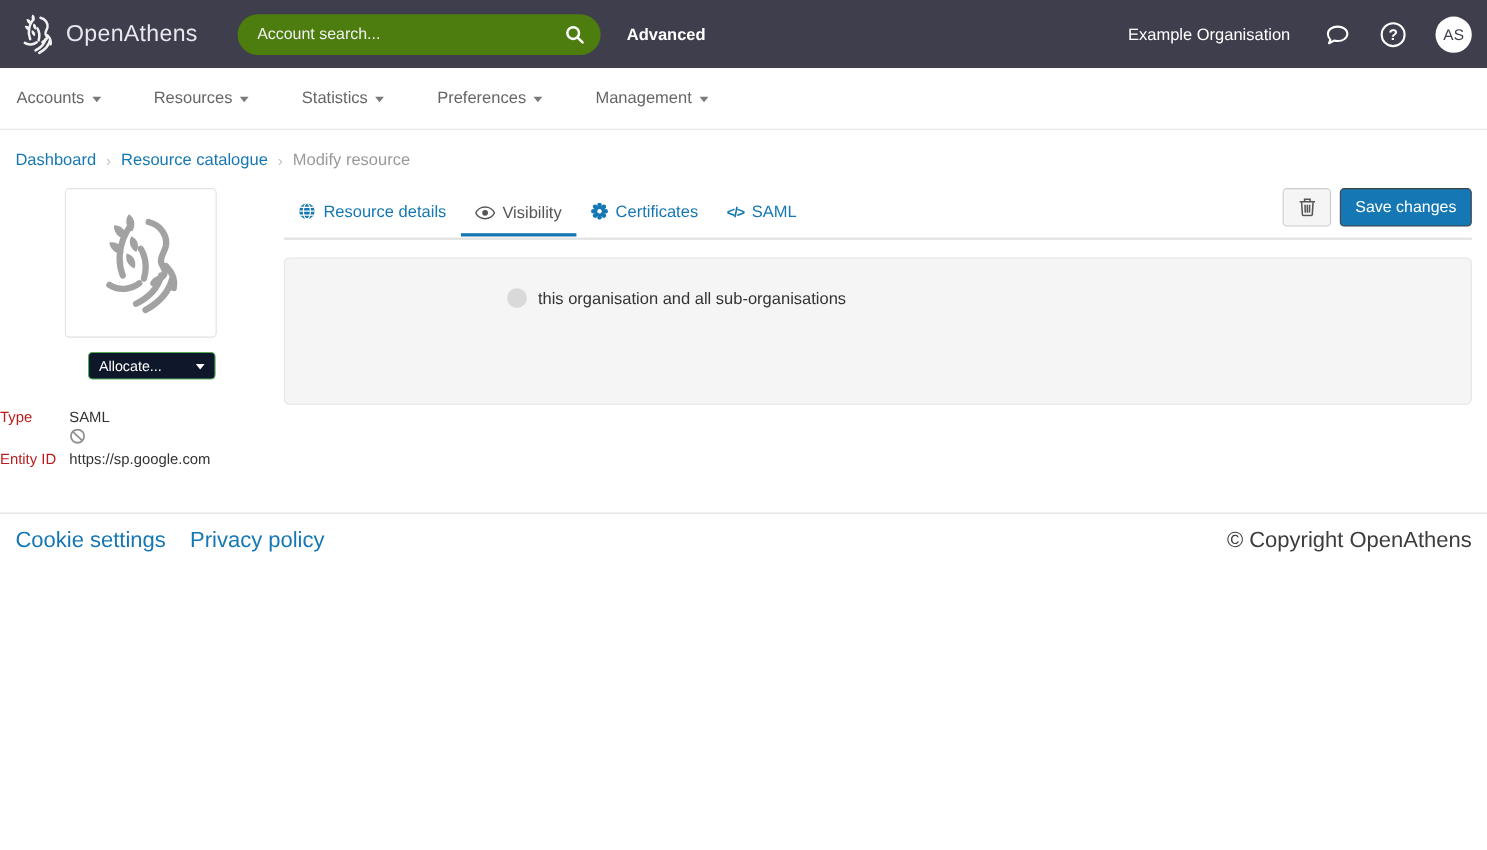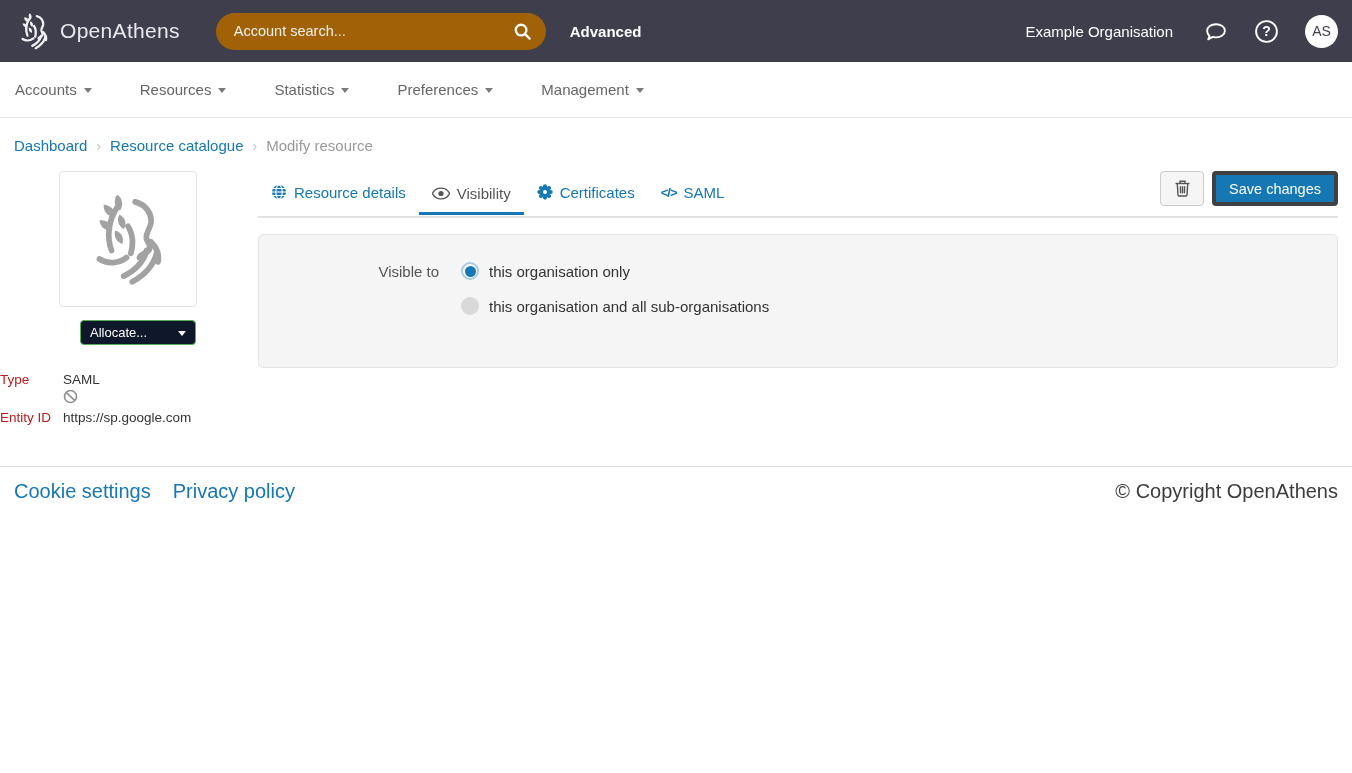--- a/index.html
+++ b/index.html
@@ -3,21 +3,21 @@
 <meta charset="utf-8">
 <style>
   * { margin:0; padding:0; box-sizing:border-box; }
   html,body { width:1352px; height:773px; background:#fff; font-family:"Liberation Sans", sans-serif; position:relative; overflow:hidden; }
 
   
   .header { height:62px; background:#3f3e4d; display:flex; align-items:center; padding:0 14px; }
   .brand { display:flex; align-items:center; color:#f2f1f4; }
   .brand svg { width:40px; height:44px; margin-right:6px; }
   .brand-name { font-size:21px; letter-spacing:.3px; color:#e9e8ee; font-weight:400; }
-  .search-pill { margin-left:36px; width:330px; height:37px; background:#a16207; border-radius:19px; display:flex; align-items:center; padding:0 14px 0 18px;gap:24px; }
+  .search-pill { margin-left:36px; width:330px; height:37px; background:#4d7c0f; border-radius:19px; display:flex; align-items:center; padding:0 14px 0 18px;gap:24px; }
   .search-pill input { flex:1; background:transparent; border:none; outline:none; color:#fff; font-size:14.5px; font-family:"Liberation Sans", sans-serif; }
   .search-pill input::placeholder { color:#f0f0f0; opacity:1; }
   .search-btn { background:none; border:none; cursor:pointer; display:flex; align-items:center; }
   .advanced { margin-left:24px; color:#fff; font-size:15px; font-weight:700; text-decoration:none; cursor:pointer; }
   .header-spacer { flex:1; }
   .org-name { color:#fff; font-size:15px; margin-right:30px; }
   .hdr-icon { width:25px; height:25px; margin-right:26px; cursor:pointer; display:flex; align-items:center; justify-content:center; }
   .avatar { width:33px; height:33px; border-radius:50%; background:#fff; color:#3f3e4d; font-size:14px; font-weight:400; display:flex; align-items:center; justify-content:center; cursor:pointer; }
 
   
@@ -47,21 +47,21 @@
   .meta-value { margin-left:6px; color:#333; }
   .no-icon-row { padding-left:63px; margin:1px 0 3px; }
 
   
   .tabbar { display:flex; align-items:center; border-bottom:2px solid #e2e2e2; }
   .tab { display:flex; align-items:center; gap:7px; padding:10px 13px 13px; font-size:15px; color:#1577b3; text-decoration:none; cursor:pointer; }
   .tab.active { color:#555; border-bottom:3px solid #1577b3; margin-bottom:-2px; padding-bottom:10px; }
   .tab .code-glyph { font-weight:700; font-size:13px; letter-spacing:-1px; }
   .toolbar { margin-left:auto; display:flex; align-items:center; gap:8px; padding-bottom:10px; }
   .trash-btn { width:44px; height:35px; background:#f5f5f5; border:1px solid #ccc; border-radius:4px; cursor:pointer; display:flex; align-items:center; justify-content:center; }
-  .save-btn { height:35px; background:#1577b3; color:#fff; border:4px solid #404040; border-radius:4px; font-size:14.5px; padding:0 13px; cursor:pointer; font-family:"Liberation Sans", sans-serif; }
+  .save-btn { height:35px; background:#1577b3; color:#fff; border:1px solid #404040; border-radius:4px; font-size:14.5px; padding:0 13px; cursor:pointer; font-family:"Liberation Sans", sans-serif; }
 
   
   .panel { margin-top:16px; background:#f5f5f5; border:1px solid #e4e4e4; border-radius:5px; height:134px; padding-top:27px; }
   .form-row { display:flex; align-items:center; margin-bottom:17px; }
   .form-label { width:180px; text-align:right; color:#555; font-size:15px; flex:none; }
   .radio-opt { display:flex; align-items:center; margin-left:22px; cursor:pointer; }
   .radio-outer { width:18px; height:18px; border-radius:50%; flex:none; }
   .radio-outer.on { border:2px solid #a9cae2; background:#fff; display:flex; align-items:center; justify-content:center; }
   .radio-dot { width:11px; height:11px; border-radius:50%; background:#1577b3; }
   .radio-outer.off { background:#d9d9d9; }
@@ -259,29 +259,20 @@
               <line x1="9.6" y1="6.2" x2="9.4" y2="13.3"></line>
             </g>
           </svg>
         </button>
         <button class="save-btn">Save changes</button>
       </div>
     </div>
 
     <div class="panel">
       <div class="form-row">
-        <span class="form-label">Visible to</span>
-        <div class="radio-opt">
-          <span class="radio-outer on">
-              <span class="radio-dot"></span>
-            </span>
-          <span class="radio-label">this organisation only</span>
-        </div>
-      </div>
-      <div class="form-row">
         <span class="form-label"></span>
         <div class="radio-opt">
           <span class="radio-outer off"></span>
           <span class="radio-label">this organisation and all sub-organisations</span>
         </div>
       </div>
     </div>
 
   </div>
 </div>

